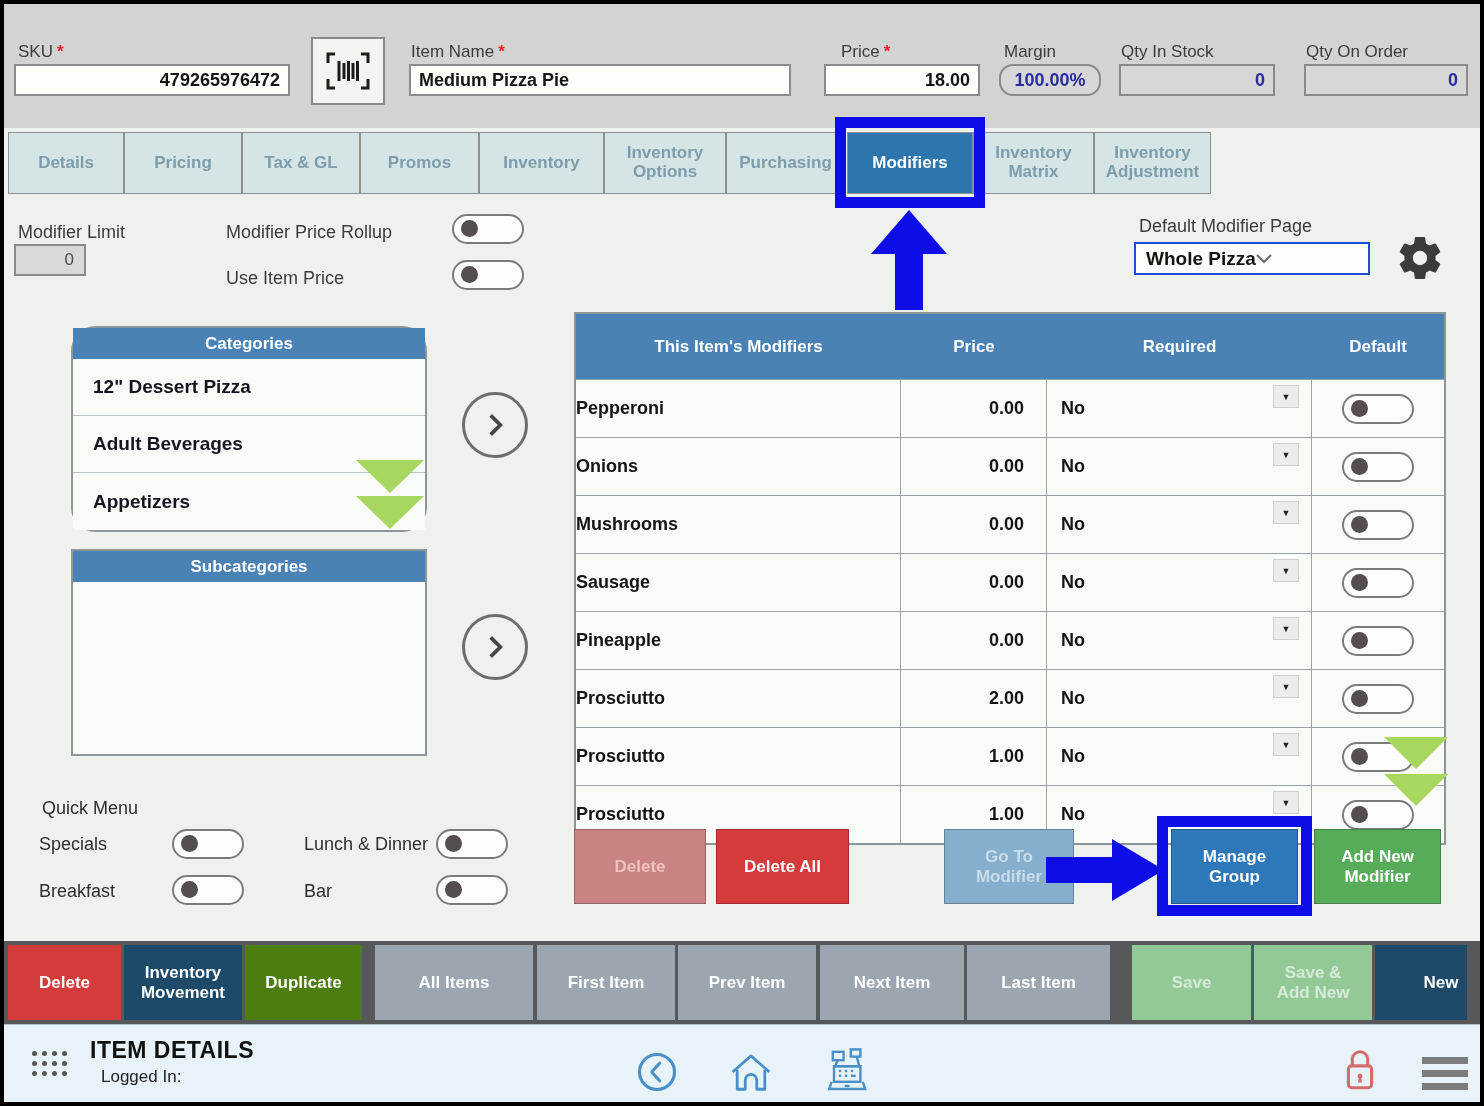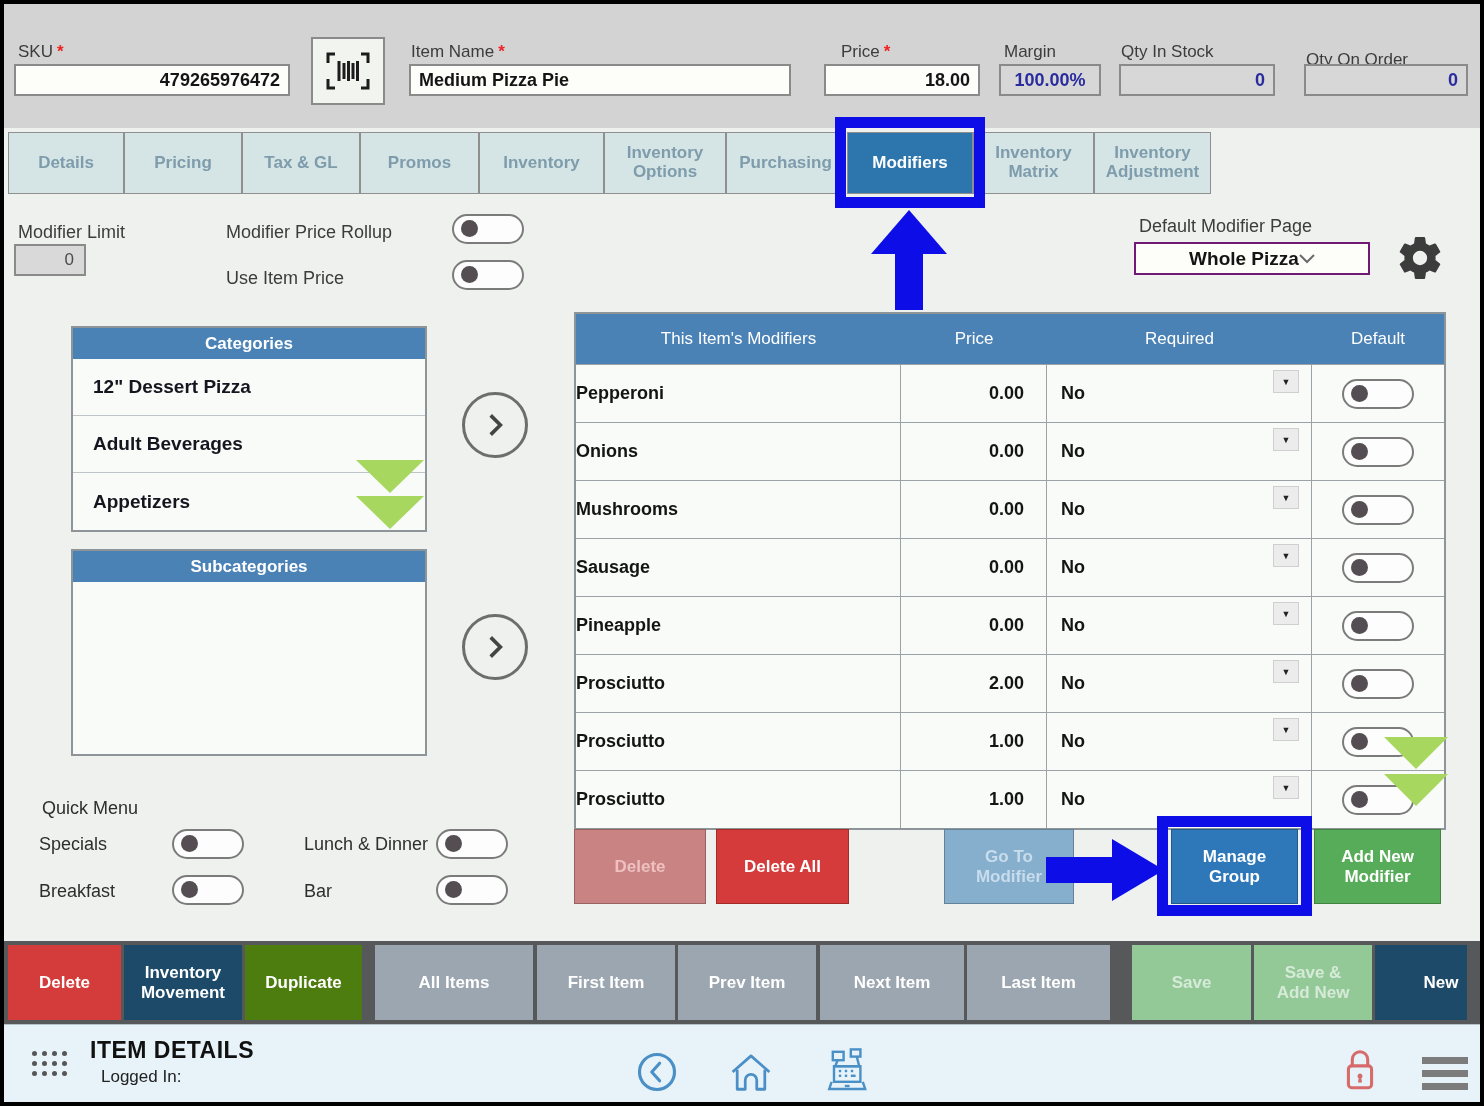--- a/index.html
+++ b/index.html
@@ -7,49 +7,49 @@
   .frame{position:relative;width:1484px;height:1106px;border:4px solid #000;background:#eef1ee;overflow:hidden;}
 
   
   .topbar{position:absolute;left:0;top:0;width:100%;height:124px;background:#d3d3d3;}
   .lbl{position:absolute;font-size:17px;color:#3c3c3c;white-space:nowrap;}
   .req-star{color:#e22;font-weight:bold;margin-left:4px;}
   .inp{position:absolute;border:2px solid #8a8a8a;background:#fdfefa;font-size:18px;font-weight:bold;color:#141414;display:flex;align-items:center;}
   .inp.right{justify-content:flex-end;padding-right:8px;}
   .inp.left{justify-content:flex-start;padding-left:8px;}
   .inp.disabled{background:#d7d7d7;color:#2a2c9e;}
-  .inp.center{justify-content:center;}
+  .inp.center{justify-content:center;border-radius:14px;}
   .barcode-btn{position:absolute;left:307px;top:33px;width:74px;height:68px;background:#f2f4ef;border:2px solid #8a8a8a;display:flex;align-items:center;justify-content:center;}
 
   
   .tab{position:absolute;top:128px;height:62px;background:#d5e5e6;border:1px solid #8f8f8f;color:#7e9cab;font-size:17px;font-weight:bold;display:flex;align-items:center;justify-content:center;text-align:center;line-height:1.1;padding:0 4px;}
   .tab.active{background:#2d76ad;color:#fff;z-index:5;text-align:right;}
 
   
   .ann{position:absolute;border:11px solid #0d0de8;z-index:20;pointer-events:none;}
   .ann-shaft{position:absolute;background:#0d0de8;z-index:20;pointer-events:none;}
   .ann-tri{position:absolute;width:0;height:0;z-index:20;pointer-events:none;}
 
   
   .toggle{display:inline-block;width:72px;height:30px;border:2px solid #7b7b7b;border-radius:16px;background:#fdfdfd;position:relative;}
   .toggle .knob{position:absolute;left:7px;top:4px;width:17px;height:17px;border-radius:50%;background:#544d52;}
   .mini-inp{position:absolute;border:2px solid #8a8a8a;background:#d9d9d9;font-size:17px;color:#4c4c4c;display:flex;align-items:center;justify-content:flex-end;padding-right:10px;}
-  .select{position:absolute;border:2px solid #701a75;background:#fdfefa;font-size:19px;font-weight:bold;color:#141414;display:flex;align-items:center;padding:0 10px;justify-content:center;}
+  .select{position:absolute;border:2px solid #1d4ed8;background:#fdfefa;font-size:19px;font-weight:bold;color:#141414;display:flex;align-items:center;padding:0 10px;justify-content:flex-start;}
   .gear{position:absolute;width:52px;height:52px;}
 
   
   .panel{position:absolute;width:356px;border:2px solid #8d9598;background:#f9fbf8;}
   .panel-hd{height:31px;background:#4b82b6;color:#fff;font-size:17px;font-weight:bold;display:flex;align-items:center;justify-content:center;}
   .cat-item{height:57px;display:flex;align-items:center;padding-left:20px;font-size:19px;font-weight:bold;color:#15151f;border-bottom:1px solid #bcc4c8;background:#f9fbf8;}
   .circle-btn{position:absolute;width:66px;height:66px;border-radius:50%;border:3px solid#6d6d6d;background:transparent;display:flex;align-items:center;justify-content:center;}
   .green-tri{position:absolute;width:0;height:0;border-left:34px solid transparent;border-right:34px solid transparent;border-top:33px solid #a7d75f;z-index:8;pointer-events:none;}
 
   
   .mtable{position:absolute;left:570px;top:308px;width:872px;border:2px solid #8d9598;}
-  .mhead{display:grid;grid-template-columns:325px 146px 265px 132px;height:50px;background:#4b82b6;color:#fff;font-size:17px;font-weight:normal;}
+  .mhead{display:grid;grid-template-columns:325px 146px 265px 132px;height:65px;background:#4b82b6;color:#fff;font-size:17px;font-weight:bold;}
   .mhead div{display:flex;align-items:center;justify-content:center;}
   .trow{display:grid;grid-template-columns:325px 146px 265px 132px;height:58px;background:#f9fbf8;border-top:1px solid #9aa2a6;}
   .td{display:flex;align-items:center;border-right:1px solid #9aa2a6;position:relative;font-size:18px;font-weight:bold;color:#141414;}
   .td:last-child{border-right:none;}
   .td.name{padding-left:0;}
   .td.price{justify-content:flex-end;padding-right:22px;}
   .td.req{padding-left:14px;}
   .td.def{justify-content:center;}
   .ddbtn{position:absolute;right:12px;top:5px;width:26px;height:23px;background:#ececec;border:1px solid #cfcfcf;display:flex;align-items:center;justify-content:center;font-size:9px;color:#222;font-weight:normal;}
 
@@ -103,21 +103,21 @@
 
     <div class="lbl" style="left:837px;top:38px;"><span>Price</span><span class="req-star">*</span></div>
     <div class="inp right" style="left:820px;top:60px;width:156px;height:32px;">18.00</div>
 
     <div class="lbl" style="left:1000px;top:38px;">Margin</div>
     <div class="inp disabled center" style="left:995px;top:60px;width:102px;height:32px;">100.00%</div>
 
     <div class="lbl" style="left:1117px;top:38px;">Qty In Stock</div>
     <div class="inp disabled right" style="left:1115px;top:60px;width:156px;height:32px;">0</div>
 
-    <div class="lbl" style="left:1302px;top:38px;margin-top:8px;">Qty On Order</div>
+    <div class="lbl" style="left:1302px;top:38px;">Qty On Order</div>
     <div class="inp disabled right" style="left:1300px;top:60px;width:164px;height:32px;">0</div>
   </div>
 
   <div class="tab" style="left:4px;width:116px;">Details</div>
   <div class="tab" style="left:120px;width:118px;">Pricing</div>
   <div class="tab" style="left:238px;width:118px;">Tax &amp; GL</div>
   <div class="tab" style="left:356px;width:119px;">Promos</div>
   <div class="tab" style="left:475px;width:125px;">Inventory</div>
   <div class="tab" style="left:600px;width:122px;">Inventory Options</div>
   <div class="tab" style="left:722px;width:119px;">Purchasing</div>
@@ -149,21 +149,21 @@
         <polyline points="1,1 8,8 15,1" fill="none" stroke="#6a6a6a" stroke-width="2"></polyline>
       </svg>
   </div>
   <div class="gear" style="left:1390px;top:228px;">
     <svg width="52" height="52" viewBox="0 0 24 24">
       <path fill="#3c3c3c" d="M19.14,12.94a7.49,7.49,0,0,0,.06-.94,7.49,7.49,0,0,0-.06-.94l2.03-1.58a.5.5,0,0,0,.12-.64L19.37,5.52a.5.5,0,0,0-.61-.22l-2.39.96a7.3,7.3,0,0,0-1.62-.94l-.36-2.54a.5.5,0,0,0-.5-.42H10.11a.5.5,0,0,0-.5.42L9.25,5.32a7.3,7.3,0,0,0-1.62.94L5.24,5.3a.5.5,0,0,0-.61.22L2.71,8.84a.5.5,0,0,0,.12.64l2.03,1.58a7.49,7.49,0,0,0,0,1.88L2.83,14.52a.5.5,0,0,0-.12.64l1.92,3.32c.14.24.42.34.61.22l2.39-.96c.5.38,1.03.7,1.62.94l.36,2.54a.5.5,0,0,0,.5.42h3.78a.5.5,0,0,0,.5-.42l.36-2.54a7.3,7.3,0,0,0,1.62-.94l2.39.96c.24.1.47,0,.61-.22l1.92-3.32a.5.5,0,0,0-.12-.64ZM12,15.3A3.3,3.3,0,1,1,15.3,12,3.3,3.3,0,0,1,12,15.3Z"></path>
       <circle cx="12" cy="12" r="2.1" fill="#eef1ee"></circle>
     </svg>
   </div>
 
-  <div class="panel" style="left:67px;top:322px;">
+  <div class="panel" style="left:67px;top:322px;border-radius:25px;">
     <div class="panel-hd">Categories</div>
     <div class="cat-item">12" Dessert Pizza</div>
     <div class="cat-item">Adult Beverages</div>
     <div class="cat-item" style="border-bottom:none;">Appetizers</div>
   </div>
   <div class="green-tri" style="left:352px;top:456px;"></div>
   <div class="green-tri" style="left:352px;top:492px;"></div>
 
   <div class="circle-btn" style="left:458px;top:388px;">
     <svg width="30" height="30" viewBox="0 0 28 28">

